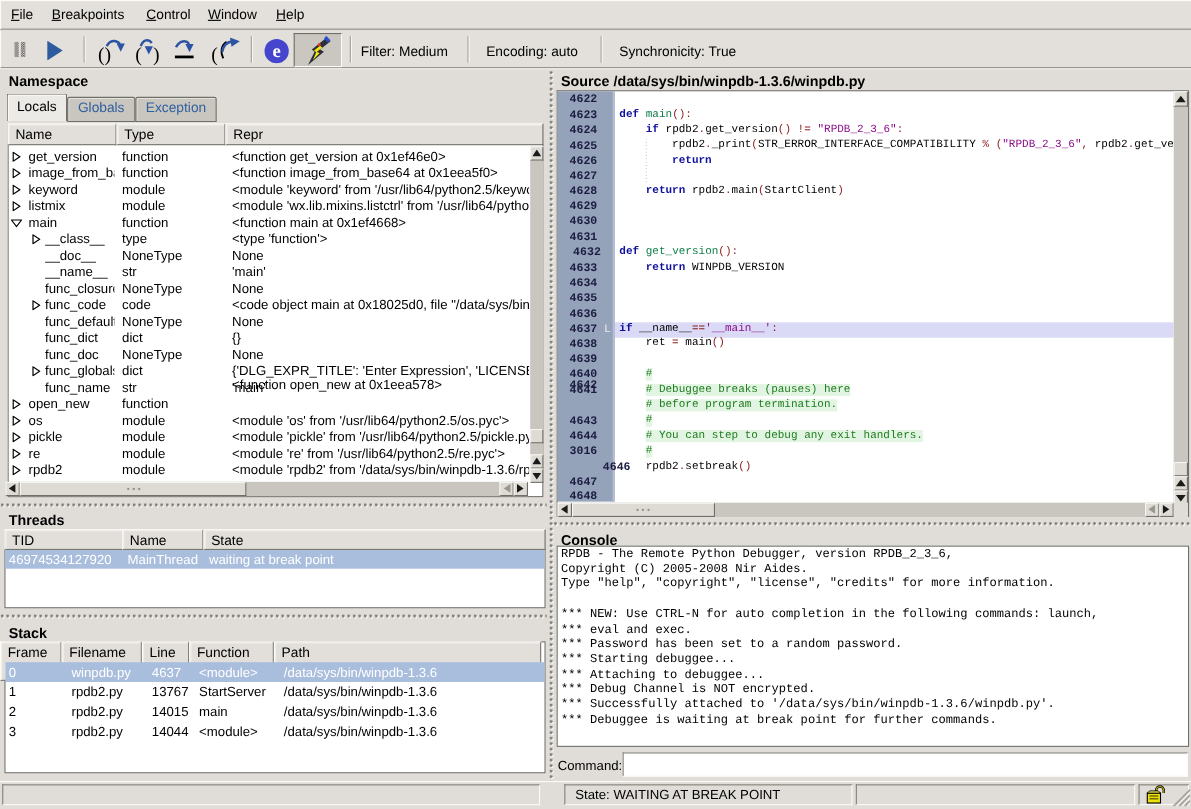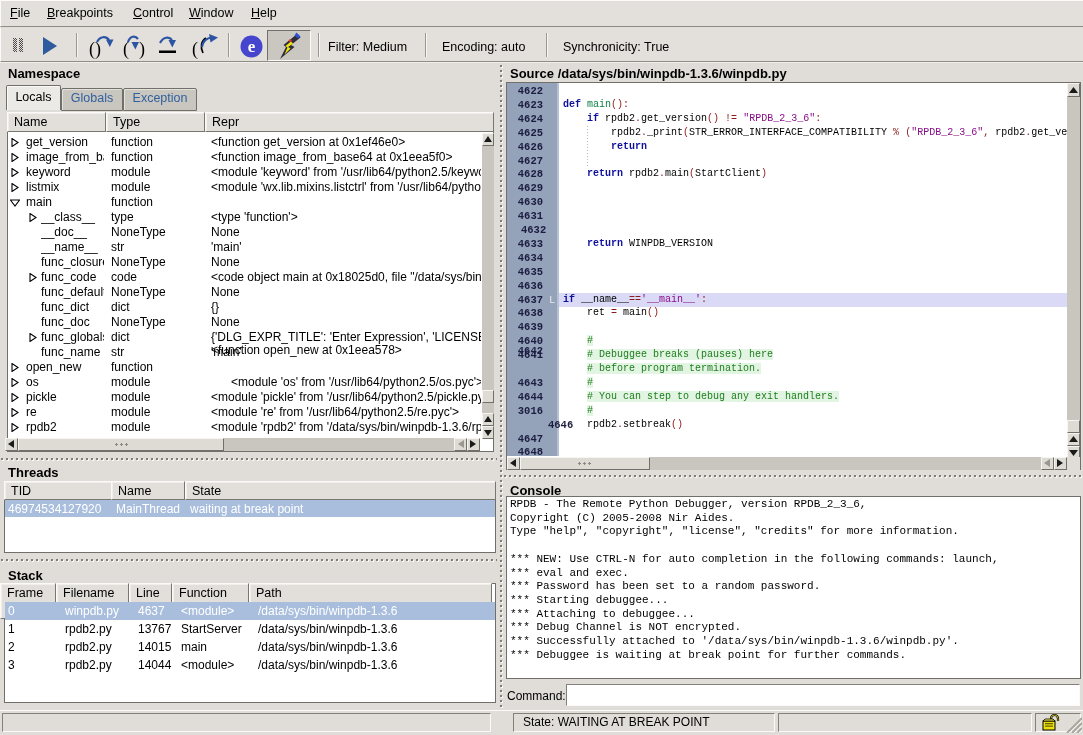--- a/index.html
+++ b/index.html
@@ -123,20 +123,21 @@
       <polygon points="1,0.5 1,8.5 7,4.5" fill="none" stroke="#000" stroke-width="1.1"></polygon>
     </svg>
 <div class="abs" style="left:18px;top:47px;width:78px;height:15px;line-height:15px;white-space:nowrap;overflow:hidden;">listmix</div>
 <div class="abs" style="left:103px;top:47px;width:95px;height:15px;line-height:15px;white-space:nowrap;overflow:hidden;">module</div>
 <div class="abs" style="left:203px;top:47px;width:272px;height:15px;line-height:15px;white-space:nowrap;overflow:hidden;">&lt;module 'wx.lib.mixins.listctrl' from '/usr/lib64/python2.5/site-pack</div>
 <svg class="abs" style="left:2px;top:66px;" width="10" height="8">
       <polygon points="0.5,1 9.5,1 5,7" fill="none" stroke="#000" stroke-width="1.1"></polygon>
     </svg>
 <div class="abs" style="left:18px;top:62px;width:78px;height:15px;line-height:15px;white-space:nowrap;overflow:hidden;">main</div>
 <div class="abs" style="left:103px;top:62px;width:95px;height:15px;line-height:15px;white-space:nowrap;overflow:hidden;">function</div>
+<div class="abs" style="left:203px;top:62px;width:272px;height:15px;line-height:15px;white-space:nowrap;overflow:hidden;">&lt;function main at 0x1ef4668&gt;</div>
 <svg class="abs" style="left:21px;top:80px;" width="8" height="9">
       <polygon points="1,0.5 1,8.5 7,4.5" fill="none" stroke="#000" stroke-width="1.1"></polygon>
     </svg>
 <div class="abs" style="left:33px;top:77px;width:63px;height:15px;line-height:15px;white-space:nowrap;overflow:hidden;">__class__</div>
 <div class="abs" style="left:103px;top:77px;width:95px;height:15px;line-height:15px;white-space:nowrap;overflow:hidden;">type</div>
 <div class="abs" style="left:203px;top:77px;width:272px;height:15px;line-height:15px;white-space:nowrap;overflow:hidden;">&lt;type 'function'&gt;</div>
 <div class="abs" style="left:33px;top:92px;width:63px;height:15px;line-height:15px;white-space:nowrap;overflow:hidden;">__doc__</div>
 <div class="abs" style="left:103px;top:92px;width:95px;height:15px;line-height:15px;white-space:nowrap;overflow:hidden;">NoneType</div>
 <div class="abs" style="left:203px;top:92px;width:272px;height:15px;line-height:15px;white-space:nowrap;overflow:hidden;">None</div>
 <div class="abs" style="left:33px;top:107px;width:63px;height:15px;line-height:15px;white-space:nowrap;overflow:hidden;">__name__</div>
@@ -173,21 +174,21 @@
       <polygon points="1,0.5 1,8.5 7,4.5" fill="none" stroke="#000" stroke-width="1.1"></polygon>
     </svg>
 <div class="abs" style="left:18px;top:227px;width:78px;height:15px;line-height:15px;white-space:nowrap;overflow:hidden;">open_new</div>
 <div class="abs" style="left:103px;top:227px;width:95px;height:15px;line-height:15px;white-space:nowrap;overflow:hidden;">function</div>
 <div class="abs" style="left:203px;top:210px;width:272px;height:15px;line-height:15px;white-space:nowrap;overflow:hidden;">&lt;function open_new at 0x1eea578&gt;</div>
 <svg class="abs" style="left:3px;top:245px;" width="8" height="9">
       <polygon points="1,0.5 1,8.5 7,4.5" fill="none" stroke="#000" stroke-width="1.1"></polygon>
     </svg>
 <div class="abs" style="left:18px;top:242px;width:78px;height:15px;line-height:15px;white-space:nowrap;overflow:hidden;">os</div>
 <div class="abs" style="left:103px;top:242px;width:95px;height:15px;line-height:15px;white-space:nowrap;overflow:hidden;">module</div>
-<div class="abs" style="left:203px;top:242px;width:272px;height:15px;line-height:15px;white-space:nowrap;overflow:hidden;text-align:right;">&lt;module 'os' from '/usr/lib64/python2.5/os.pyc'&gt;</div>
+<div class="abs" style="left:203px;top:242px;width:272px;height:15px;line-height:15px;white-space:nowrap;overflow:hidden;">&lt;module 'os' from '/usr/lib64/python2.5/os.pyc'&gt;</div>
 <svg class="abs" style="left:3px;top:260px;" width="8" height="9">
       <polygon points="1,0.5 1,8.5 7,4.5" fill="none" stroke="#000" stroke-width="1.1"></polygon>
     </svg>
 <div class="abs" style="left:18px;top:257px;width:78px;height:15px;line-height:15px;white-space:nowrap;overflow:hidden;">pickle</div>
 <div class="abs" style="left:103px;top:257px;width:95px;height:15px;line-height:15px;white-space:nowrap;overflow:hidden;">module</div>
 <div class="abs" style="left:203px;top:257px;width:272px;height:15px;line-height:15px;white-space:nowrap;overflow:hidden;">&lt;module 'pickle' from '/usr/lib64/python2.5/pickle.pyc'&gt;</div>
 <svg class="abs" style="left:3px;top:275px;" width="8" height="9">
       <polygon points="1,0.5 1,8.5 7,4.5" fill="none" stroke="#000" stroke-width="1.1"></polygon>
     </svg>
 <div class="abs" style="left:18px;top:272px;width:78px;height:15px;line-height:15px;white-space:nowrap;overflow:hidden;">re</div>
@@ -303,20 +304,21 @@
 <div class="srcline" style="left:52px;top:70.5px;"></div>
 <div class="lnum" style="top:84.4px;">4628</div>
 <div class="srcline" style="left:52px;top:84.4px;">    <span class="kw">return</span> rpdb2<span class="op">.</span>main<span class="op">(</span>StartClient<span class="op">)</span></div>
 <div class="lnum" style="top:98.3px;">4629</div>
 <div class="srcline" style="left:52px;top:98.3px;"></div>
 <div class="lnum" style="top:112.2px;">4630</div>
 <div class="srcline" style="left:52px;top:112.2px;"></div>
 <div class="lnum" style="top:126.1px;">4631</div>
 <div class="srcline" style="left:52px;top:126.1px;"></div>
 <div class="lnum" style="top:140.0px;padding-left:14px;">4632</div>
+<div class="srcline" style="left:52px;top:140.0px;"><span class="kw">def</span> <span class="dfn">get_version</span><span class="op">():</span></div>
 <div class="lnum" style="top:153.9px;">4633</div>
 <div class="srcline" style="left:52px;top:153.9px;">    <span class="kw">return</span> WINPDB_VERSION</div>
 <div class="lnum" style="top:167.8px;">4634</div>
 <div class="srcline" style="left:52px;top:167.8px;"></div>
 <div class="lnum" style="top:181.7px;">4635</div>
 <div class="srcline" style="left:52px;top:181.7px;"></div>
 <div class="lnum" style="top:195.6px;">4636</div>
 <div class="srcline" style="left:52px;top:195.6px;"></div>
 <div class="lnum" style="top:209.5px;">4637</div>
 <div class="abs" style="left:52px;top:209.5px;width:508px;height:14px;background:#dadaf6;"></div>

